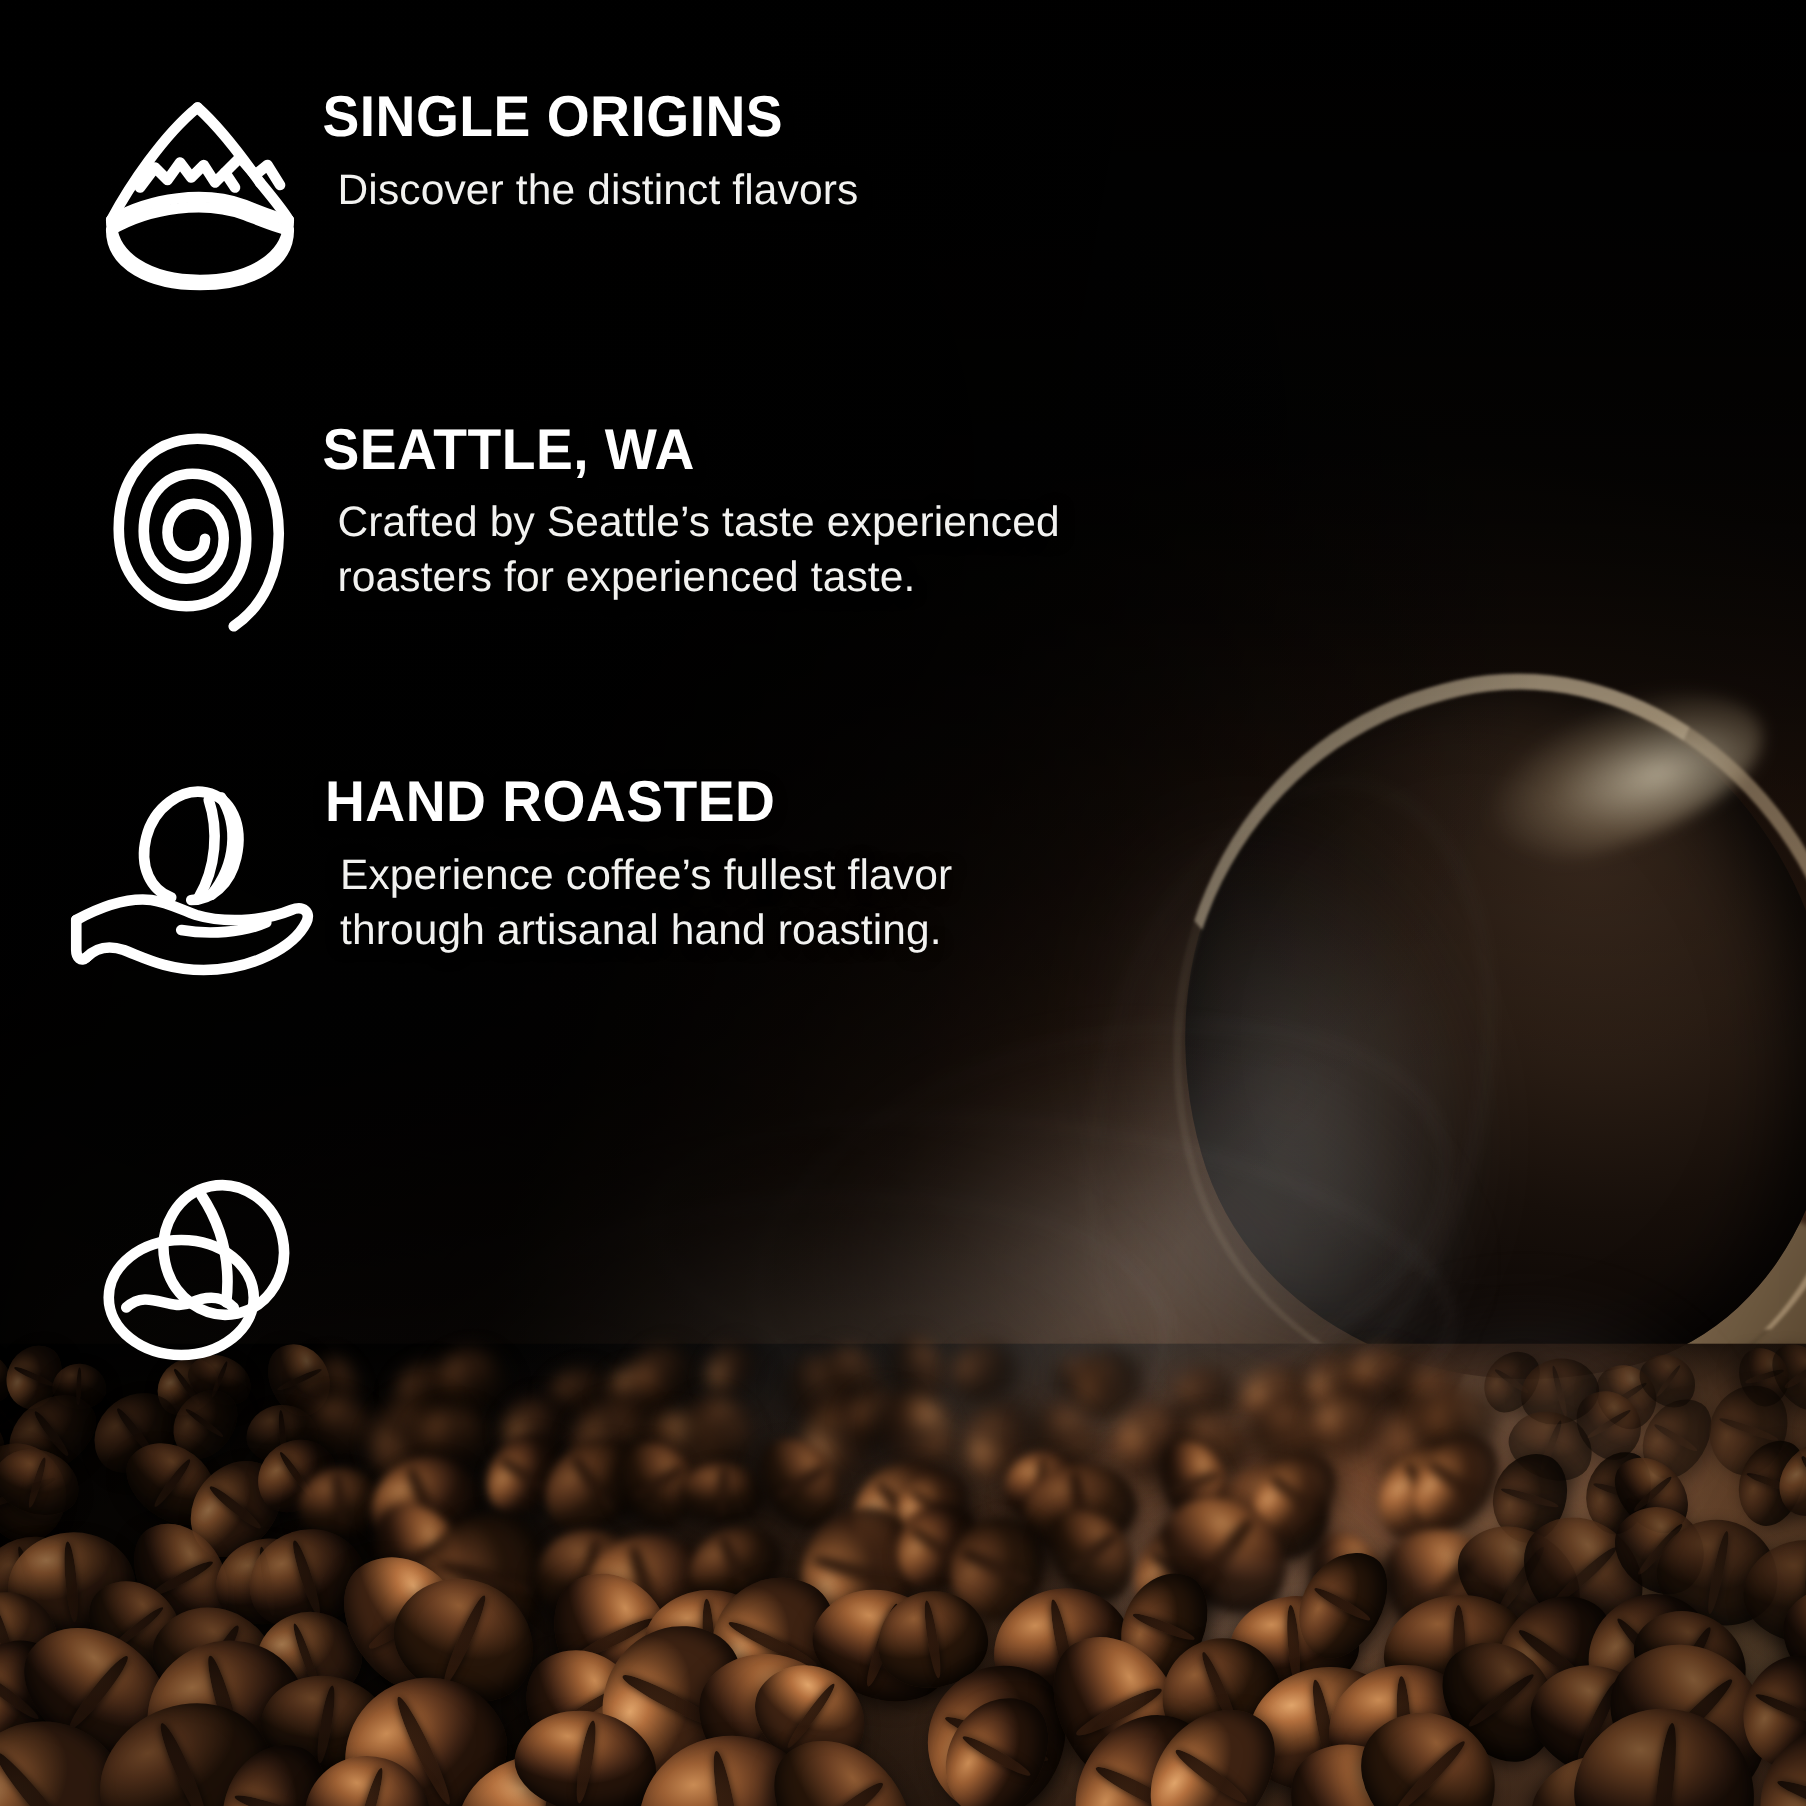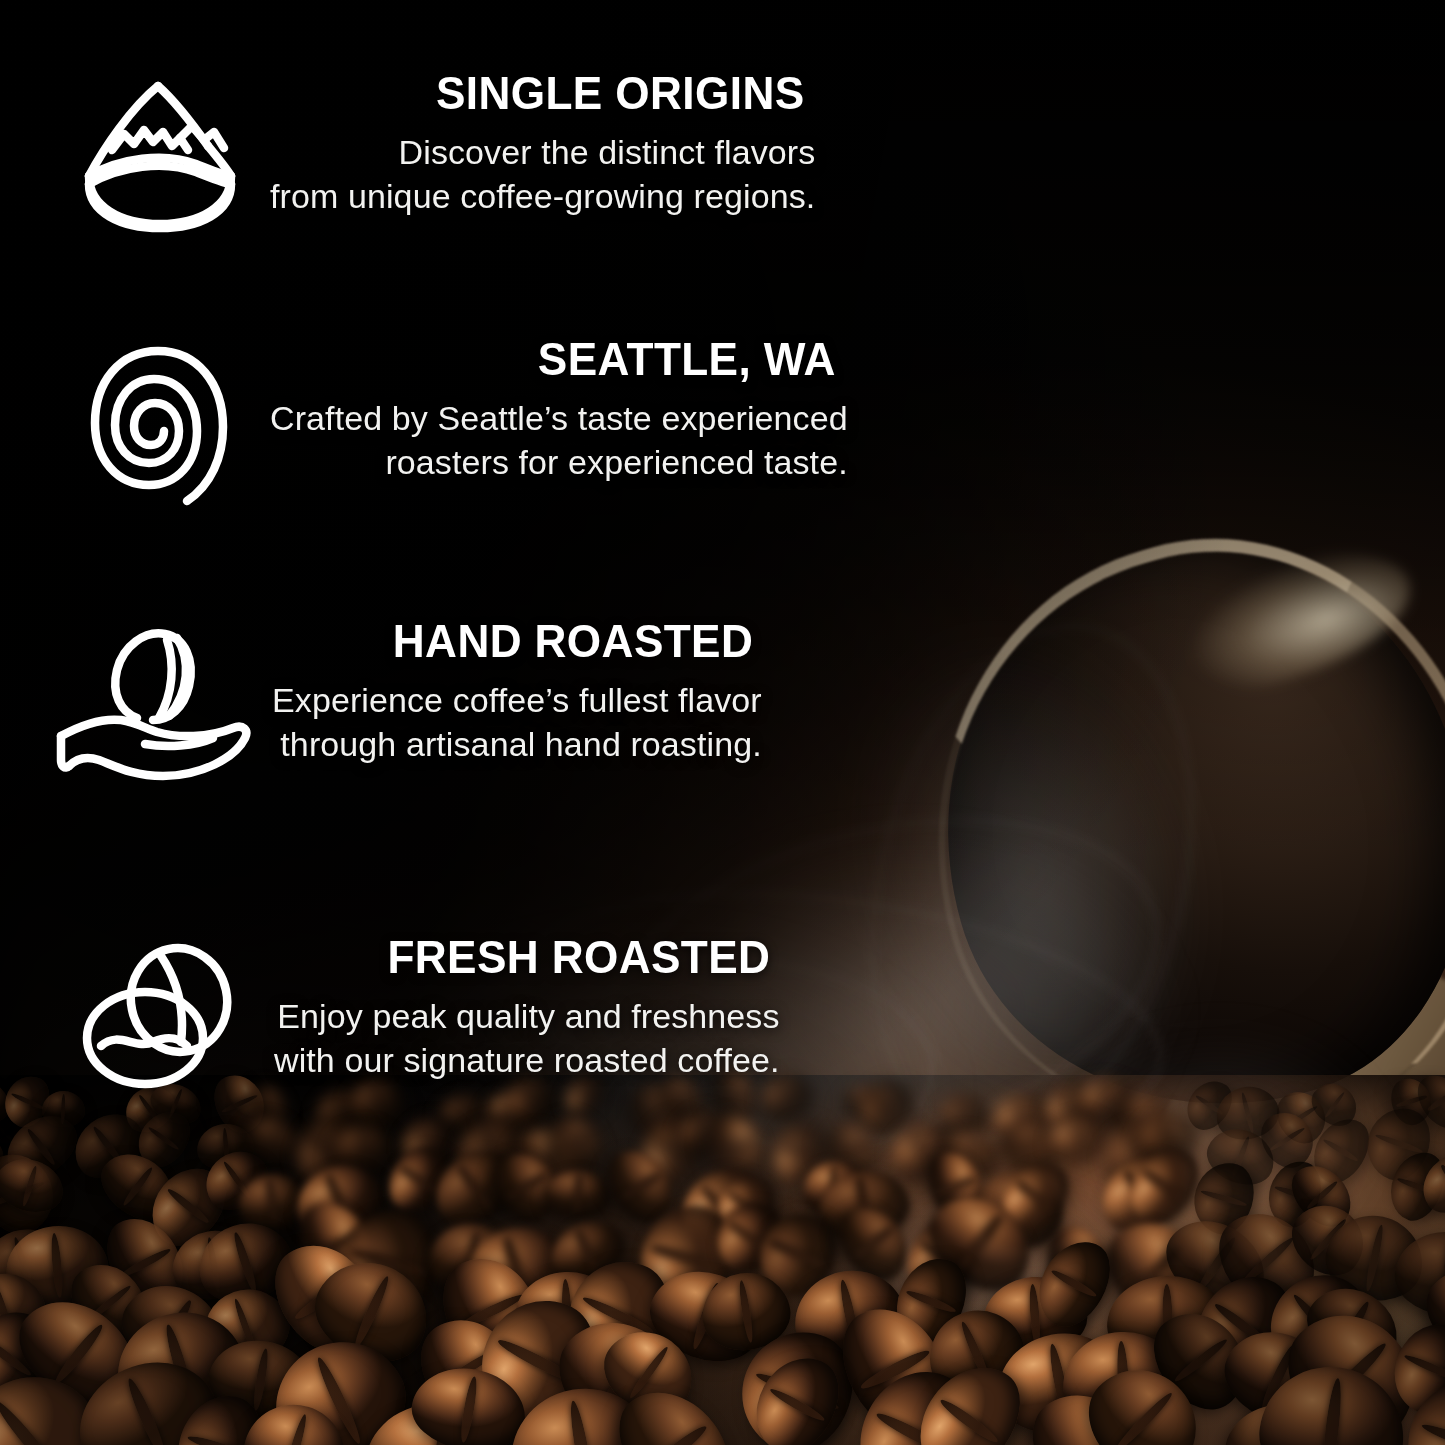--- a/index.html
+++ b/index.html
@@ -5,21 +5,20 @@
   html,body{margin:0;padding:0;background:#000;}
   body{
     font-family:"Liberation Sans","DejaVu Sans",sans-serif;
     -webkit-font-smoothing:antialiased;
   }
   #stage{
     position:relative;
     width:1445px;height:1445px;
     overflow:hidden;
     background:#15803d;
-    text-align:right;
   }
 
   
   .bg-layer{position:absolute;inset:0;pointer-events:none;}
 
   
   .bg-base{
     background:
       radial-gradient(120% 90% at 74% 88%, #6b4a32 0%, #452c1c 22%, #22140c 46%, #0a0705 70%, #030202 100%),
       linear-gradient(180deg,#000 0%,#000 38%,#0a0706 58%,#1b110a 76%,#2a1b10 100%);
@@ -410,21 +409,20 @@
           <path d="M21 104 C52 86 96 80 128 92 C146 99 158 104 163 104"></path>
           <path d="M21 112 C52 94 96 88 128 100 C146 107 158 112 163 112"></path>
           <path d="M21 104 C21 134 52 152 92 152 C132 152 163 134 163 104"></path>
           <path d="M21 112 C21 140 52 156 92 156 C132 156 163 140 163 112"></path>
         </svg>
       </div>
       <div class="f-text">
         <h2 class="f-title">SINGLE ORIGINS</h2>
         <p class="f-desc">
           <span>Discover the distinct flavors</span>
-          <span>from unique coffee-growing regions.</span>
         </p>
       </div>
     </li>
 
     <li class="feature f2">
       <div class="f-icon">
         <svg width="150" height="170" viewBox="0 0 150 170" fill="none" stroke="#ffffff" stroke-width="8.5" stroke-linecap="round" stroke-linejoin="round">
           <path d="M104 166
                    C128 150 140 122 140 92
                    C140 48 114 16 75 16
@@ -481,23 +479,16 @@
 
     <li class="feature f4">
       <div class="f-icon">
         <svg width="175" height="160" viewBox="0 0 175 160" fill="none" stroke="#ffffff" stroke-width="8.5" stroke-linecap="round" stroke-linejoin="round">
           <ellipse cx="104" cy="62" rx="48" ry="52" transform="rotate(-12 104 62)"></ellipse>
           <path d="M86 18 C102 42 110 70 106 104"></path>
           <ellipse cx="70" cy="100" rx="58" ry="46"></ellipse>
           <path d="M26 108 C44 92 60 112 78 104 C94 97 104 100 112 108"></path>
         </svg>
       </div>
-      <div class="f-text">
-        <h2 class="f-title">FRESH ROASTED</h2>
-        <p class="f-desc">
-          <span>Enjoy peak quality and freshness</span>
-          <span>with our signature roasted coffee.</span>
-        </p>
-      </div>
     </li>
 
   </ul>
 </div>
 
 </body></html>

